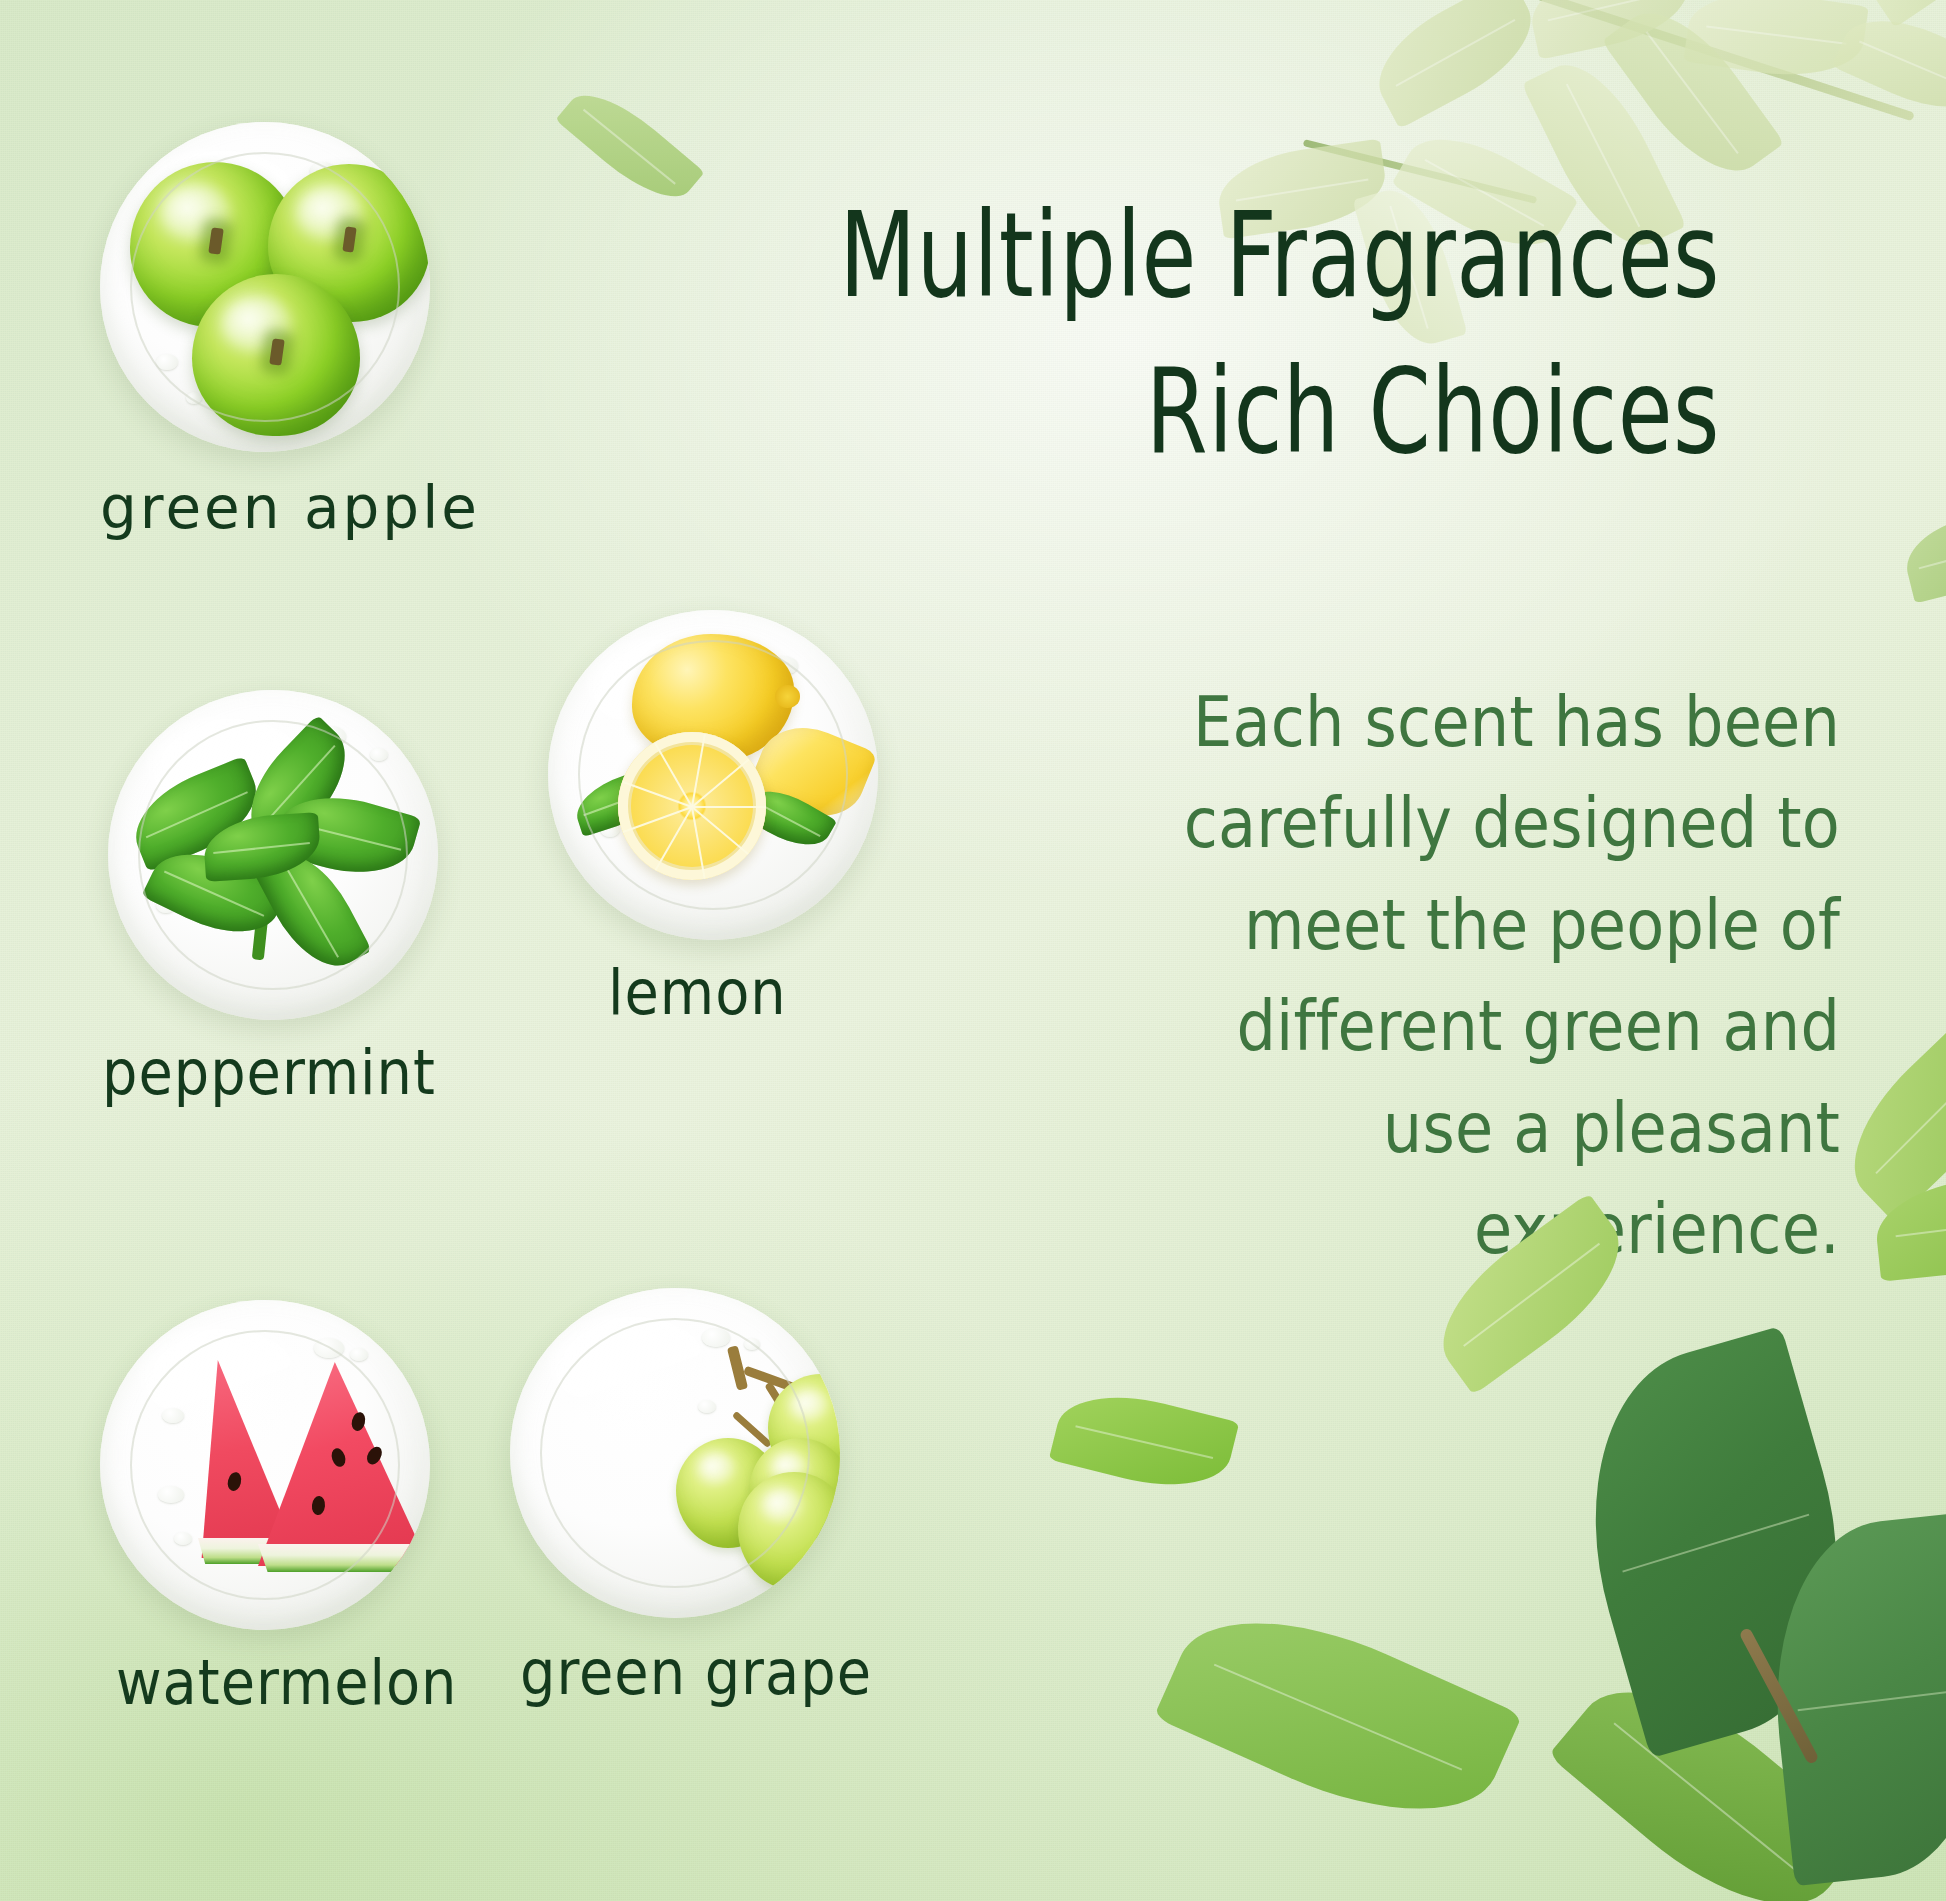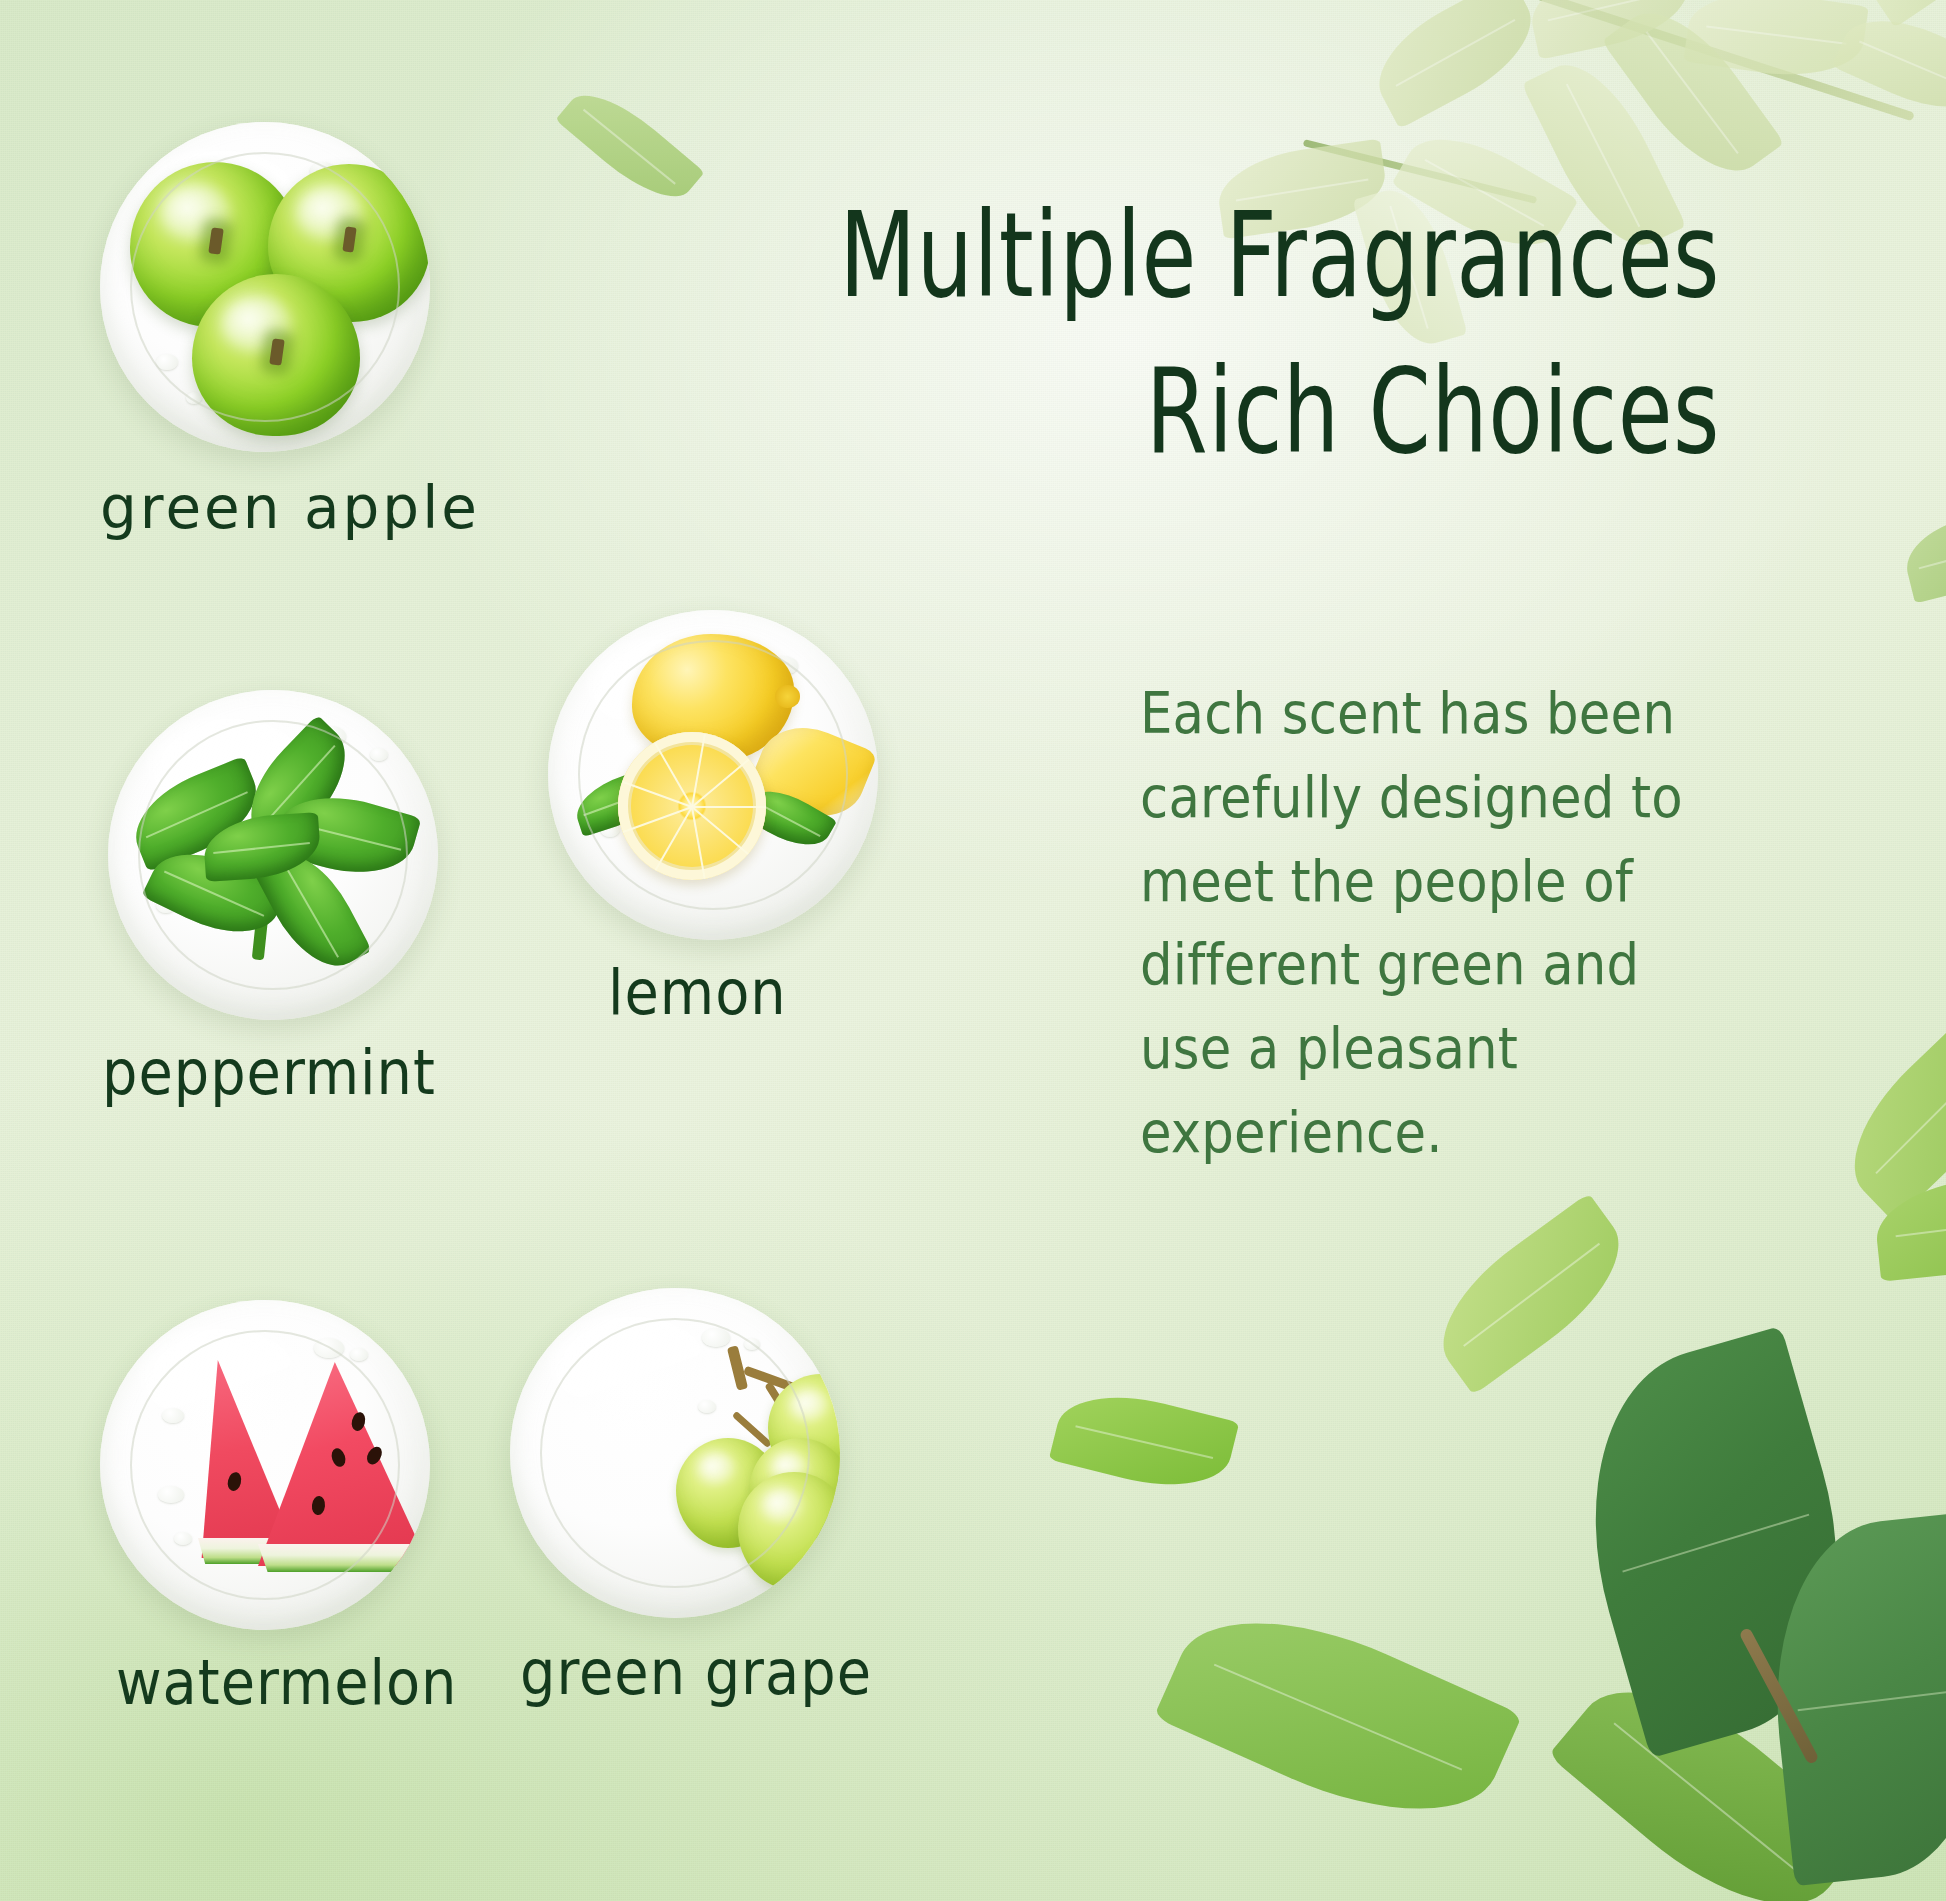--- a/index.html
+++ b/index.html
@@ -46,24 +46,24 @@
   }
   .headline .l1 { display:block; }
   .headline .l2 { display:block; }
 
   
   .body-copy {
     position: absolute;
     left: 1140px;
     top: 672px;
     width: 700px;
-    text-align: left;
+    text-align: right;
     color: #3f7640;
     font-family: "Liberation Sans Narrow", "DejaVu Sans Condensed", "Liberation Sans", sans-serif;
-    font-size: 57px;
+    font-size: 69px;
     line-height: 1.47;
     letter-spacing: 0.2px;
   }
   .body-copy span { display: block; white-space: nowrap; }
 
   
   .plate-card { position: absolute; }
   .plate {
     position: relative;
     border-radius: 50%;

